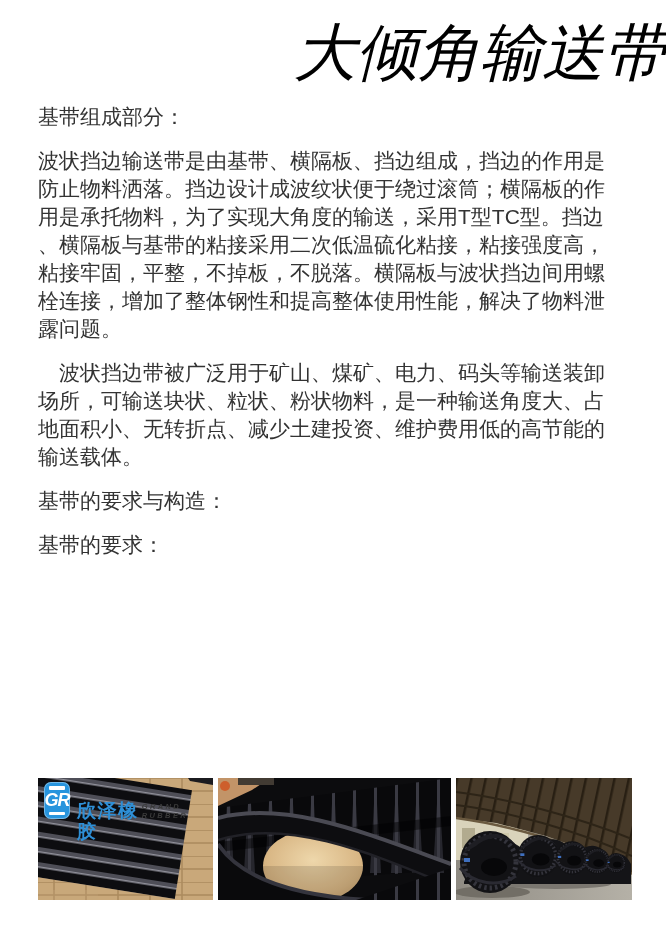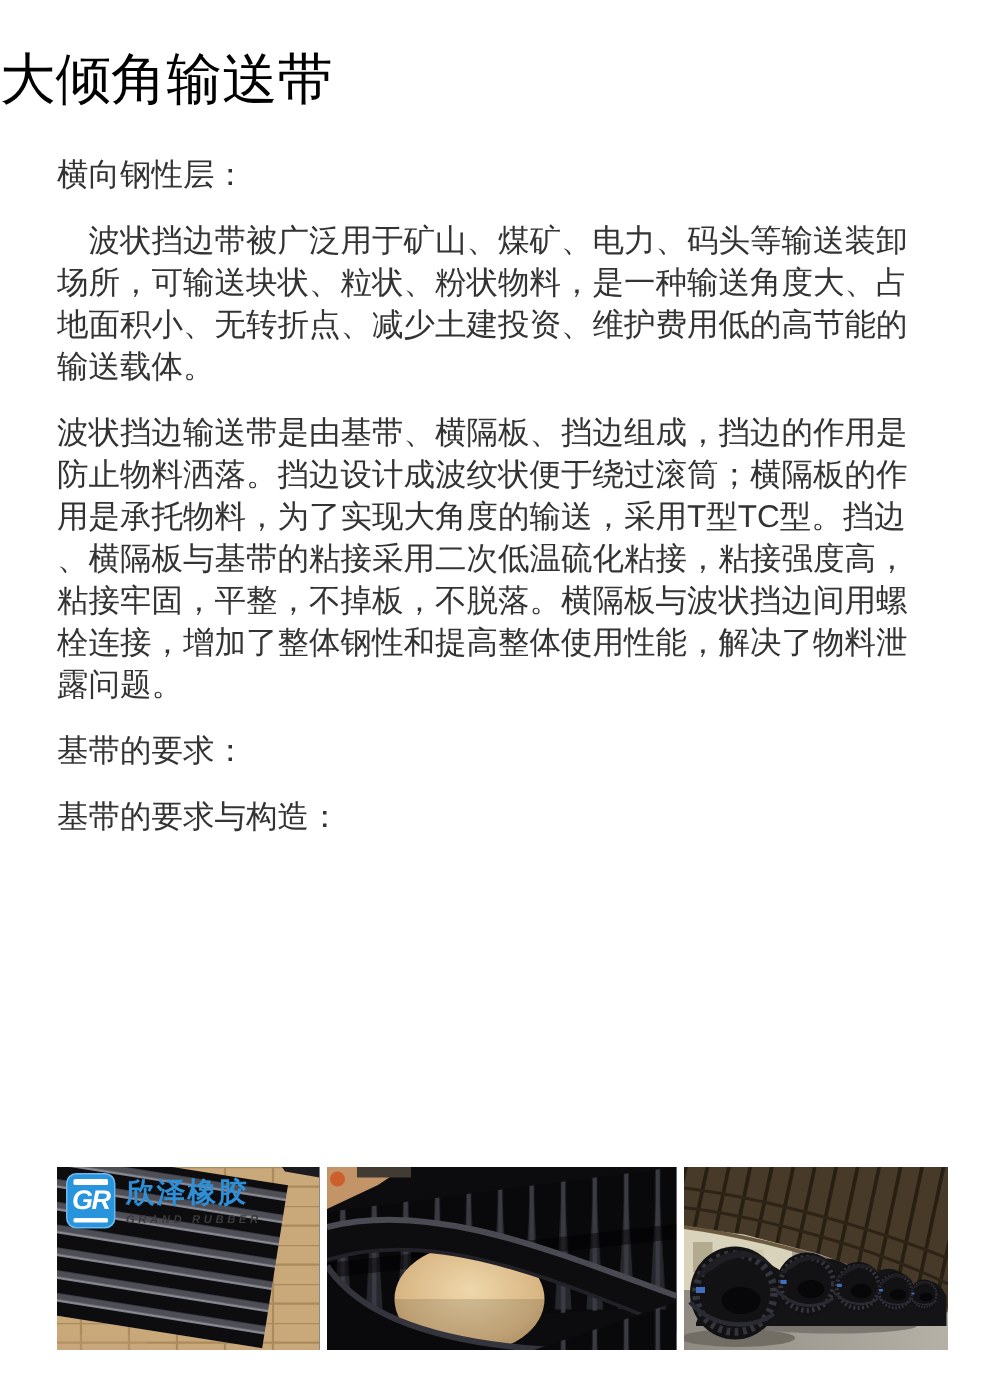--- a/index.html
+++ b/index.html
@@ -6,26 +6,27 @@
   body{
     width:666px;height:930px;overflow:hidden;
     background:#ffffff;
     font-family:"Liberation Sans","DejaVu Sans",sans-serif;
   }
   .page{width:666px;height:930px;position:relative;}
 
   
   h1.page-title{
     margin:20px 0 0 0;
-    text-align:left;
-    font-size:37px;
+    text-align:right;
+    font-size:62px;
     line-height:66px;
     font-weight:400;
     color:#000000;
     letter-spacing:0;
+    font-style:italic;
   }
 
   
   .content{
     margin:17px 38px 0 38px;
     width:576px;
     font-size:21px;
     line-height:28px;
     color:#333333;
     word-break:break-all;
@@ -70,44 +71,44 @@
     letter-spacing:-1px;
     display:flex;align-items:center;justify-content:center;
     box-shadow:inset 0 0 0 1px rgba(255,255,255,.35);
   }
   .wm-badge::before,.wm-badge::after{
     content:"";position:absolute;left:5px;right:5px;height:3.5px;
     background:#ffffff;border-radius:1px;
   }
   .wm-badge::before{top:4px;}
   .wm-badge::after{bottom:4px;}
-  .wm-txt{display:flex;flex-direction:column;margin-top:3px;}
+  .wm-txt{display:flex;margin-top:18px;}
   .wm-cn{
     font-size:19px;line-height:21px;
     color:#2e8fd6;font-weight:600;letter-spacing:1.5px;
   }
   .wm-en{
     margin-top:2px;
     font-size:7.5px;line-height:9px;
     color:#3a3a3a;font-weight:700;letter-spacing:2.4px;font-style:italic;
   }
 </style>
 </head>
 <body>
 
 <main class="page">
 
   <h1 class="page-title">大倾角输送带</h1>
 
   <div class="content">
-    <p>横向钢性层：</p>
+    <p>基带组成部分：</p>
+    <p>波状挡边输送带是由基带、横隔板、挡边组成，挡边的作用是防止物料洒落。挡边设计成波纹状便于绕过滚筒；横隔板的作用是承托物料，为了实现大角度的输送，采用T型TC型。挡边、横隔板与基带的粘接采用二次低温硫化粘接，粘接强度高，粘接牢固，平整，不掉板，不脱落。横隔板与波状挡边间用螺栓连接，增加了整体钢性和提高整体使用性能，解决了物料泄露问题。</p>
     <p>　波状挡边带被广泛用于矿山、煤矿、电力、码头等输送装卸场所，可输送块状、粒状、粉状物料，是一种输送角度大、占地面积小、无转折点、减少土建投资、维护费用低的高节能的输送载体。</p>
-    <p>波状挡边输送带是由基带、横隔板、挡边组成，挡边的作用是防止物料洒落。挡边设计成波纹状便于绕过滚筒；横隔板的作用是承托物料，为了实现大角度的输送，采用T型TC型。挡边、横隔板与基带的粘接采用二次低温硫化粘接，粘接强度高，粘接牢固，平整，不掉板，不脱落。横隔板与波状挡边间用螺栓连接，增加了整体钢性和提高整体使用性能，解决了物料泄露问题。</p>
+    <p>基带的要求与构造：</p>
     <p>基带的要求：</p>
-    <p>基带的要求与构造：</p>
   </div>
 
   <div class="gallery">
 
     <figure class="photo photo1">
       <svg viewBox="0 0 175 122" width="175" height="122">
         <defs>
           <pattern id="tiles" width="32" height="26" patternUnits="userSpaceOnUse">
             <rect width="32" height="26" fill="#c9a87a"></rect>
             <path d="M0 0H32M0 13H32M16 0V26" stroke="#ab8a5d" stroke-width="1.5" fill="none"></path>

